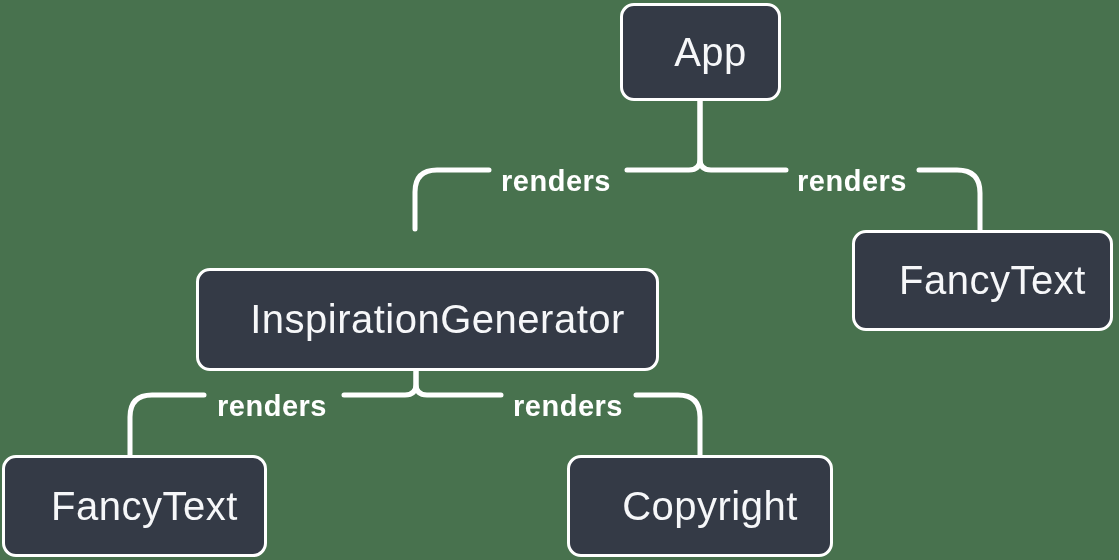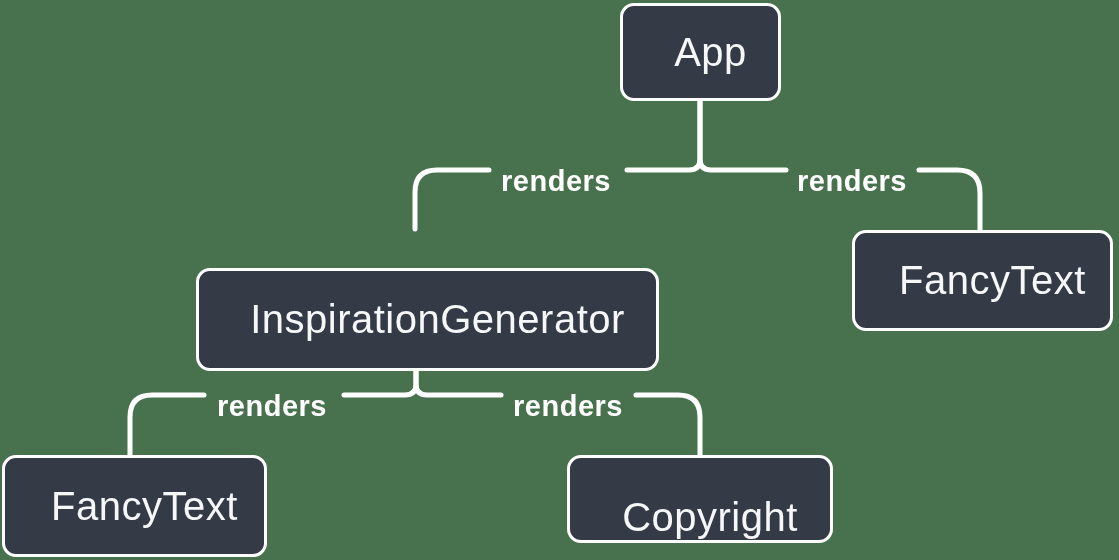--- a/index.html
+++ b/index.html
@@ -43,21 +43,21 @@
     font-size: 40px;
     font-weight: 500;
     letter-spacing: 0.5px;
     white-space: nowrap;
     padding-left: 20px;
   }
   .node-app            { left: 620px; top: 3px;   width: 161px; height: 98px; }
   .node-inspiration    { left: 196px; top: 228px; width: 463px; height: 103px; margin-top: 40px; }
   .node-fancytext-top  { left: 852px; top: 230px; width: 261px; height: 101px; }
   .node-fancytext-bot  { left: 2px;   top: 455px; width: 265px; height: 102px; }
-  .node-copyright      { left: 567px; top: 455px; width: 266px; height: 88px; align-items: flex-end; }
+  .node-copyright      { left: 567px; top: 455px; width: 266px; height: 102px; }
   .edge-label {
     position: absolute;
     transform: translate(-50%, -50%);
     color: #FFFFFF;
     font-size: 29px;
     font-weight: 600;
     letter-spacing: 0.5px;
     white-space: nowrap;
     margin-top: 12px;
   }

